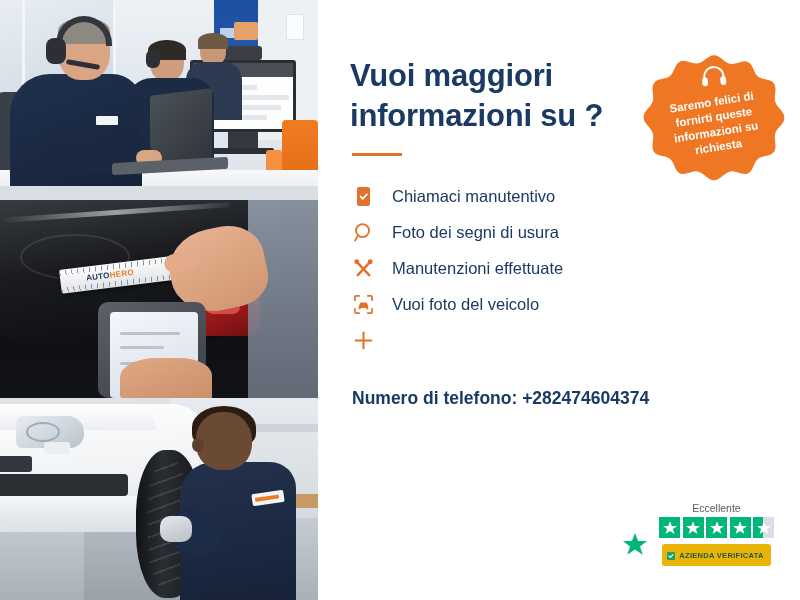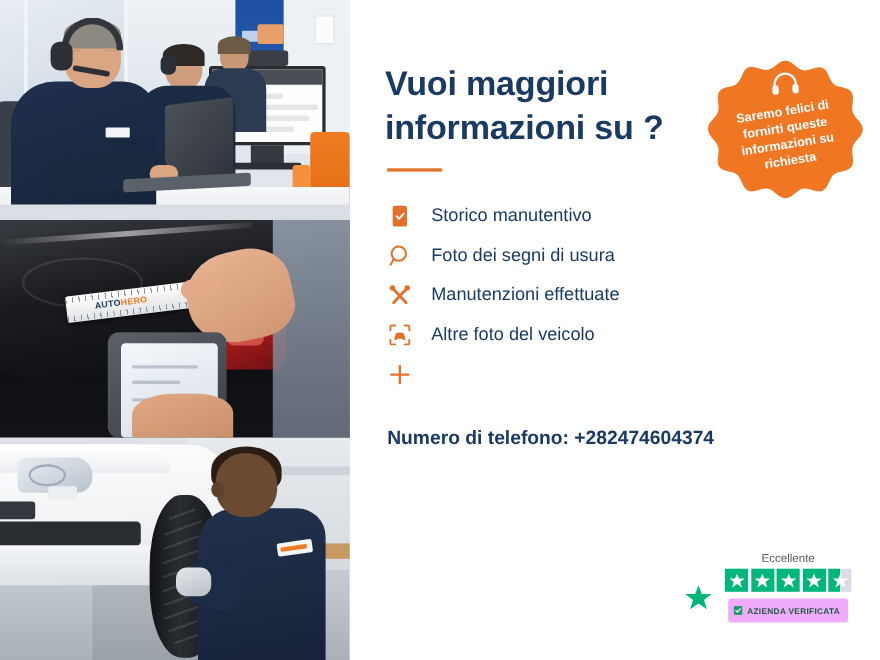--- a/index.html
+++ b/index.html
@@ -146,21 +146,21 @@
 
   
   .trustpilot { position:absolute; right:26px; bottom:34px; display:flex; align-items:flex-end; gap:12px; }
   .tp-brand { display:flex; align-items:center; gap:4px; padding-bottom:6px; }
   .tp-word { color:#191919; font-size:21px; font-weight:700; letter-spacing:-.6px; }
   .tp-right { display:flex; flex-direction:column; align-items:center; gap:3px; }
   .tp-rating { color:#555c63; font-size:10.5px; }
   .tp-stars { display:flex; gap:2.5px; }
   .tp-star { width:21px; height:21px; background:#00b67a; display:flex; align-items:center; justify-content:center; }
   .tp-star.half { background:linear-gradient(90deg,#00b67a 50%, #dcdce6 50%); }
-  .tp-verified { display:flex; align-items:center; gap:4px; background:#f0abfc; border-radius:3px; padding:2px 7px 2px 5px; margin-top:3px;text-align:right; }
+  .tp-verified { display:flex; align-items:center; gap:4px; background:#eab308; border-radius:3px; padding:2px 7px 2px 5px; margin-top:3px;text-align:right; }
   .tp-vtext { color:#1d5b42; font-size:7.5px; font-weight:700; letter-spacing:.3px; }
 </style>
 </head>
 <body>
 
 <div class="page">
 
   <div class="photo-col">
 
     <div class="photo photo-1">
@@ -263,21 +263,21 @@
 
     <ul class="features">
 
       <li class="feature">
         <span class="f-icon">
           <svg width="19" height="21" viewBox="0 0 19 21">
               <path d="M5 1h9a2 2 0 0 1 2 2v15a2 2 0 0 1-2 2H5a2 2 0 0 1-2-2V3a2 2 0 0 1 2-2z" fill="#e2722b"></path>
               <path d="M6.5 10.5l2.2 2.4 4.2-4.6" stroke="#fff" stroke-width="1.7" fill="none" stroke-linecap="round" stroke-linejoin="round"></path>
             </svg>
         </span>
-        <span class="f-label">Storico manutentivo</span>
+        <span class="f-label">Chiamaci manutentivo</span>
       </li>
 
       <li class="feature">
         <span class="f-icon">
           <svg width="21" height="21" viewBox="0 0 22 22">
               <circle cx="10" cy="9" r="6.8" fill="none" stroke="#e2722b" stroke-width="1.9"></circle>
               <path d="M5.2 14.2L2.2 19.5" stroke="#e2722b" stroke-width="1.9" stroke-linecap="round"></path>
             </svg>
         </span>
         <span class="f-label">Foto dei segni di usura</span>
@@ -302,21 +302,21 @@
           <svg width="21" height="21" viewBox="0 0 22 22">
               <g stroke="#e2722b" stroke-width="1.8" fill="none" stroke-linecap="round">
                 <path d="M2 6.5V3.2A1.2 1.2 0 0 1 3.2 2h3.3"></path>
                 <path d="M20 6.5V3.2A1.2 1.2 0 0 0 18.8 2h-3.3"></path>
                 <path d="M2 15.5v3.3A1.2 1.2 0 0 0 3.2 20h3.3"></path>
                 <path d="M20 15.5v3.3a1.2 1.2 0 0 1-1.2 1.2h-3.3"></path>
               </g>
               <path d="M6 13.2l1.1-3A1.6 1.6 0 0 1 8.6 9h4.8a1.6 1.6 0 0 1 1.5 1.2l1.1 3v2.1a.6.6 0 0 1-.6.6h-1a.6.6 0 0 1-.6-.6v-.6H8.2v.6a.6.6 0 0 1-.6.6h-1a.6.6 0 0 1-.6-.6z" fill="#e2722b"></path>
             </svg>
         </span>
-        <span class="f-label">Altre foto del veicolo</span>
+        <span class="f-label">Vuoi foto del veicolo</span>
       </li>
 
       <li class="feature">
         <span class="f-icon">
           <svg width="21" height="21" viewBox="0 0 22 22">
               <g stroke="#e2722b" stroke-width="2.2" stroke-linecap="round">
                 <path d="M11 2.8v16.4"></path>
                 <path d="M2.8 11h16.4"></path>
               </g>
             </svg>

